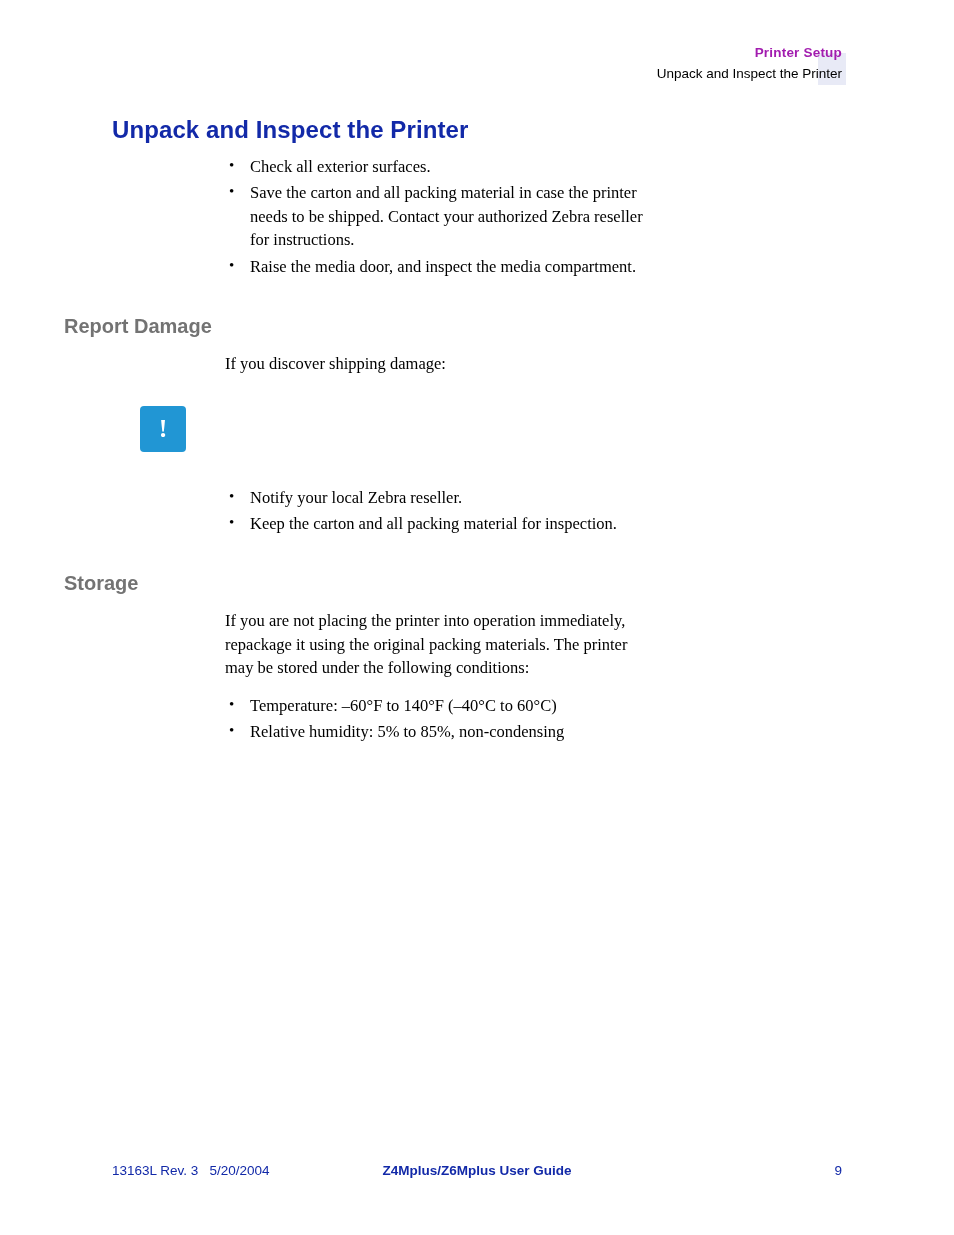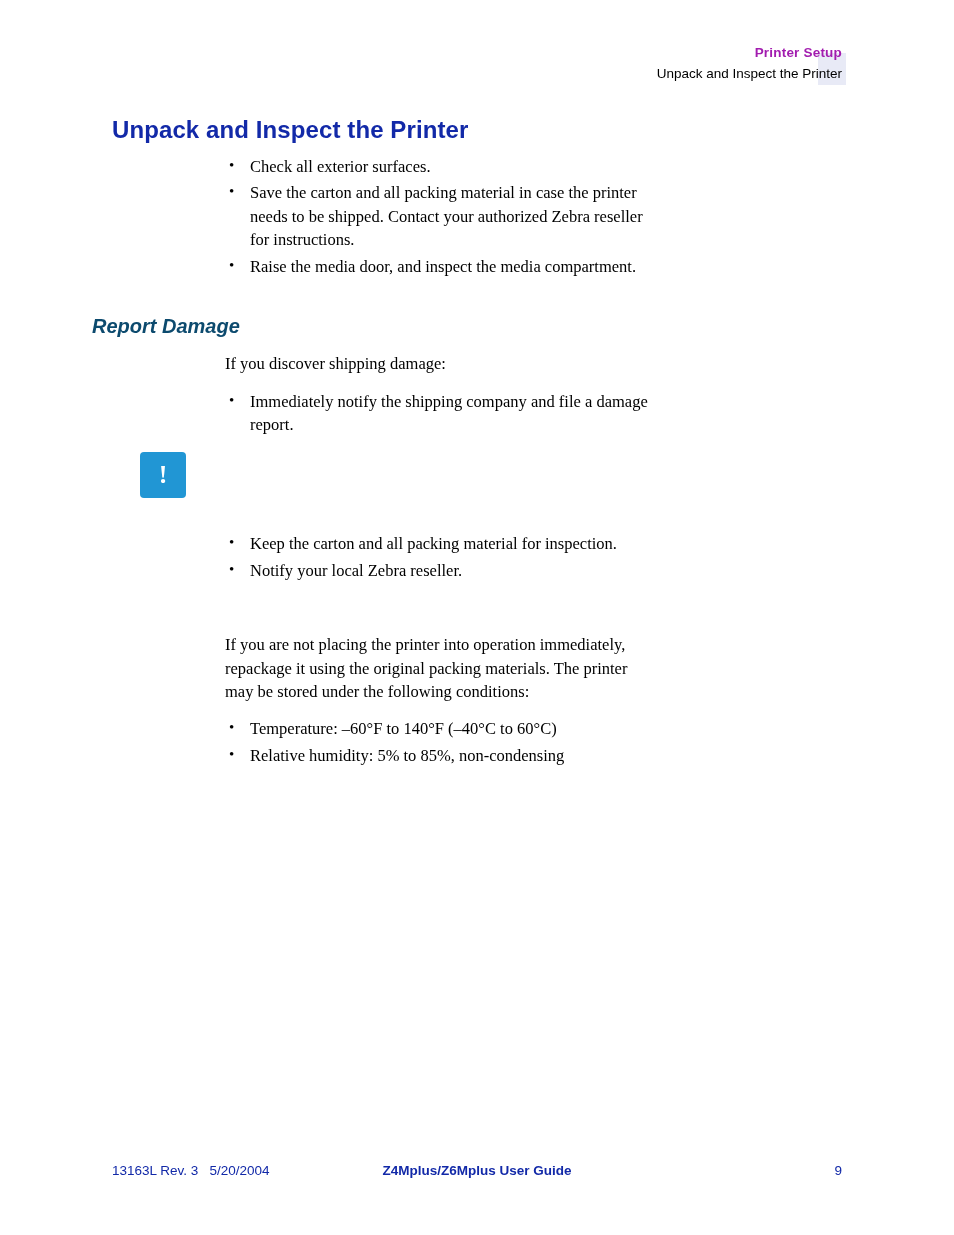--- a/index.html
+++ b/index.html
@@ -95,23 +95,22 @@
     margin-left: 225px;
     margin-right: 112px;
     font-size: 16.5px;
     line-height: 1.42;
   }
 
   .h2 {
     font-family: "Liberation Sans", sans-serif;
     font-weight: bold;
     font-size: 20px;
-    color: #0c4a6e;
-    margin-left: 92px;
-    font-style: italic;
+    color: #737373;
+    margin-left: 64px;
   }
 
   
   .note-block {
     position: relative;
     margin-top: 16px;
     min-height: 56px;
   }
   .note-icon {
     position: absolute;
@@ -206,39 +205,37 @@
     <div class="spacer-lg"></div>
 
     <div class="h2">Report Damage</div>
 
     <div class="spacer-sm"></div>
 
     <div class="para">If you discover shipping damage:</div>
 
     <div class="spacer-sm"></div>
 
-    <ul class="bullet-list">
-      <li class="bullet-item">Immediately notify the shipping company and file a damage report.</li>
-    </ul>
 
     <div class="note-block">
       <div class="note-icon">
         <div class="glyph">!</div>
       </div>
     </div>
 
     <div class="spacer-md"></div>
 
     <ul class="bullet-list">
+      <li class="bullet-item">Notify your local Zebra reseller.</li>
       <li class="bullet-item">Keep the carton and all packing material for inspection.</li>
-      <li class="bullet-item">Notify your local Zebra reseller.</li>
     </ul>
 
     <div class="spacer-lg"></div>
 
+    <div class="h2">Storage</div>
 
     <div class="spacer-sm"></div>
 
     <div class="para">If you are not placing the printer into operation immediately, repackage it using the original packing materials. The printer may be stored under the following conditions:</div>
 
     <div class="spacer-sm"></div>
 
     <ul class="bullet-list">
       <li class="bullet-item">Temperature: –60°F to 140°F (–40°C to 60°C)</li>
       <li class="bullet-item">Relative humidity: 5% to 85%, non-condensing</li>

